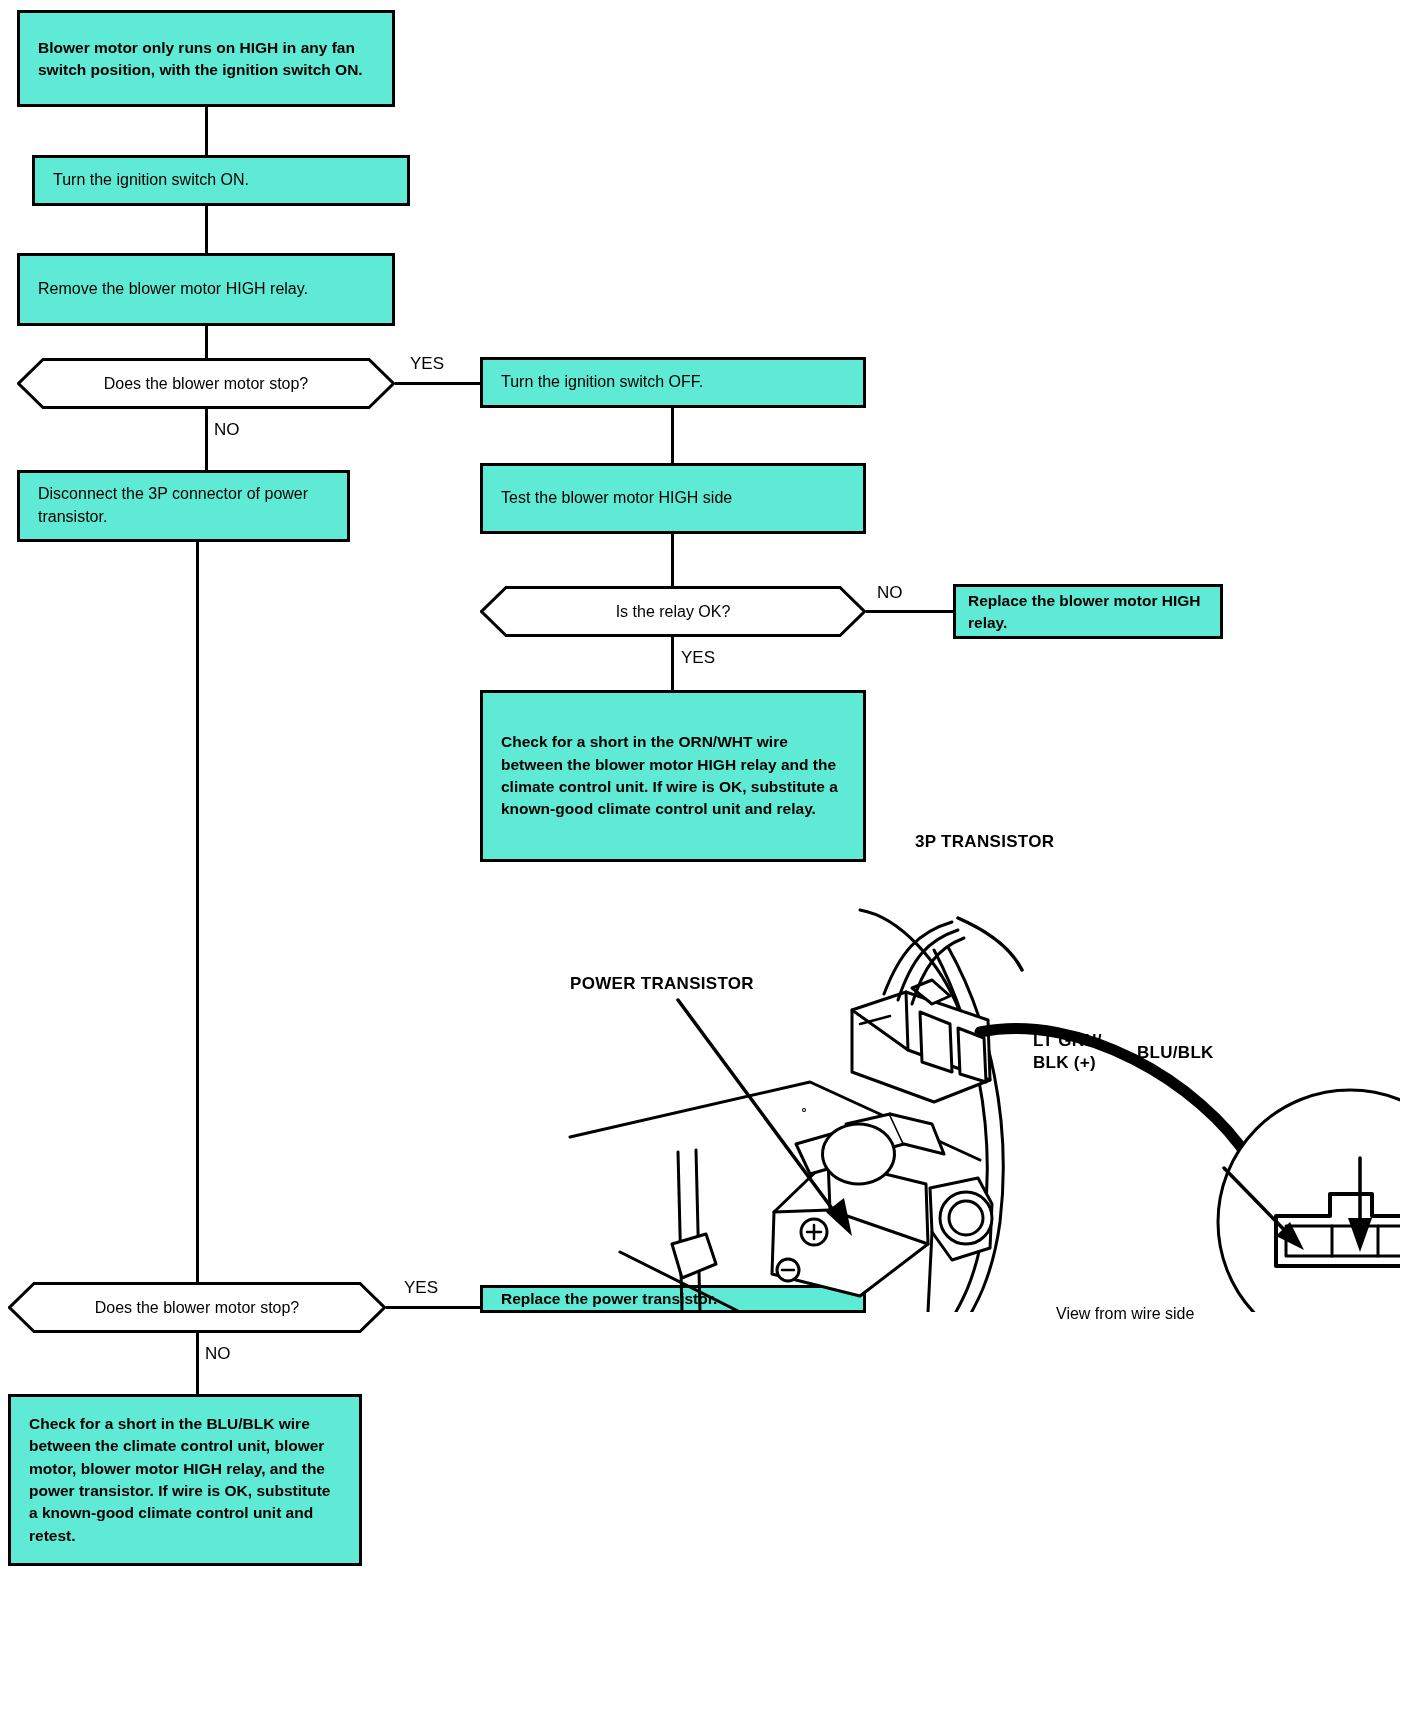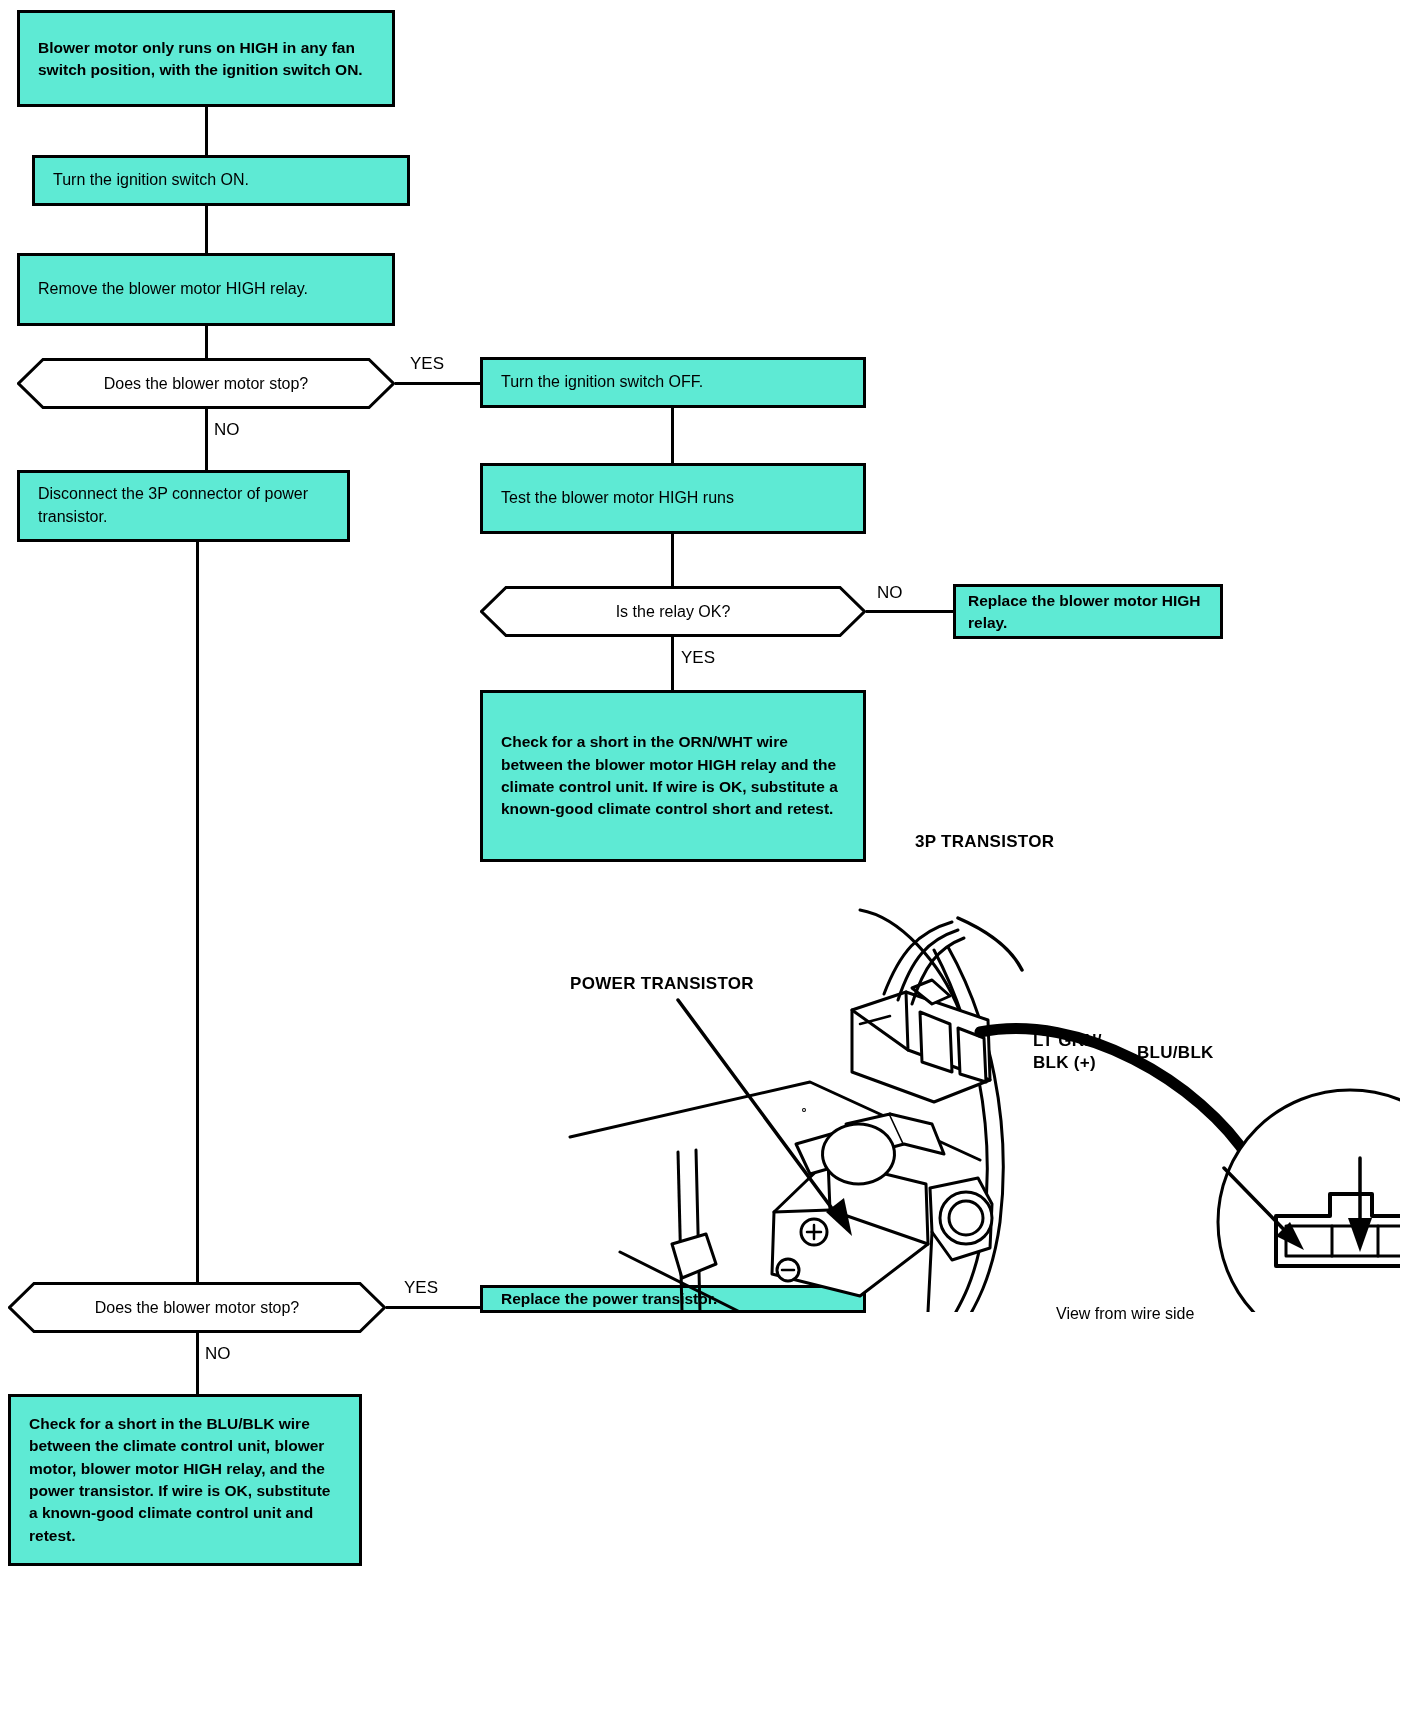--- a/index.html
+++ b/index.html
@@ -88,21 +88,21 @@
 <div class="node box" style="left:8px;top:1394px;width:354px;height:172px;">
   <div class="txt t-bold" style="font-size:15.5px;line-height:1.45;">Check for a short in the BLU/BLK wire between the climate control unit, blower motor, blower motor HIGH relay, and the power transistor. If wire is OK, substitute a known-good climate control unit and retest.</div>
 </div>
 
 <div class="node box" style="left:480px;top:357px;width:386px;height:51px;">
   <div class="txt t-reg" style="font-size:16px;line-height:1.3;">Turn the ignition switch OFF.</div>
 </div>
 <div class="vline" style="left:671px;top:408px;height:55px;"></div>
 
 <div class="node box" style="left:480px;top:463px;width:386px;height:71px;">
-  <div class="txt t-reg" style="font-size:16px;line-height:1.3;">Test the blower motor HIGH runs</div>
+  <div class="txt t-reg" style="font-size:16px;line-height:1.3;">Test the blower motor HIGH side</div>
 </div>
 <div class="vline" style="left:671px;top:534px;height:52px;"></div>
 
 <div class="hex" style="left:480px;top:586px;width:386px;height:51px;">
   <svg width="386" height="51" viewBox="0 0 386 51">
     <polygon points="26,1.5 360,1.5 384.5,25.5 360,49.5 26,49.5 1.5,25.5" fill="#fff" stroke="#000" stroke-width="3"></polygon>
   </svg>
   <div class="hextxt t-reg" style="font-size:16px;">Is the relay OK?</div>
 </div>
 
@@ -110,21 +110,21 @@
 <div class="blabel" style="left:877px;top:583px;font-size:17px;">NO</div>
 
 <div class="node box" style="left:953px;top:584px;width:270px;height:55px;">
   <div class="txt t-bold" style="font-size:15.5px;line-height:1.4;padding:0 12px;">Replace the blower motor HIGH relay.</div>
 </div>
 
 <div class="vline" style="left:671px;top:637px;height:53px;"></div>
 <div class="blabel" style="left:681px;top:648px;font-size:17px;">YES</div>
 
 <div class="node box" style="left:480px;top:690px;width:386px;height:172px;">
-  <div class="txt t-bold" style="font-size:15.5px;line-height:1.45;">Check for a short in the ORN/WHT wire between the blower motor HIGH relay and the climate control unit. If wire is OK, substitute a known-good climate control short and retest.</div>
+  <div class="txt t-bold" style="font-size:15.5px;line-height:1.45;">Check for a short in the ORN/WHT wire between the blower motor HIGH relay and the climate control unit. If wire is OK, substitute a known-good climate control unit and relay.</div>
 </div>
 
 <div class="node box" style="left:480px;top:1285px;width:386px;height:28px;">
   <div class="txt t-bold" style="font-size:15.5px;line-height:1.3;">Replace the power transistor.</div>
 </div>
 
 <div class="illus" style="left:560px;top:892px;width:840px;height:420px;">
   <svg width="840" height="420" viewBox="0 0 840 420">
     <g fill="none" stroke="#000" stroke-width="3" stroke-linejoin="round" stroke-linecap="round">
 

